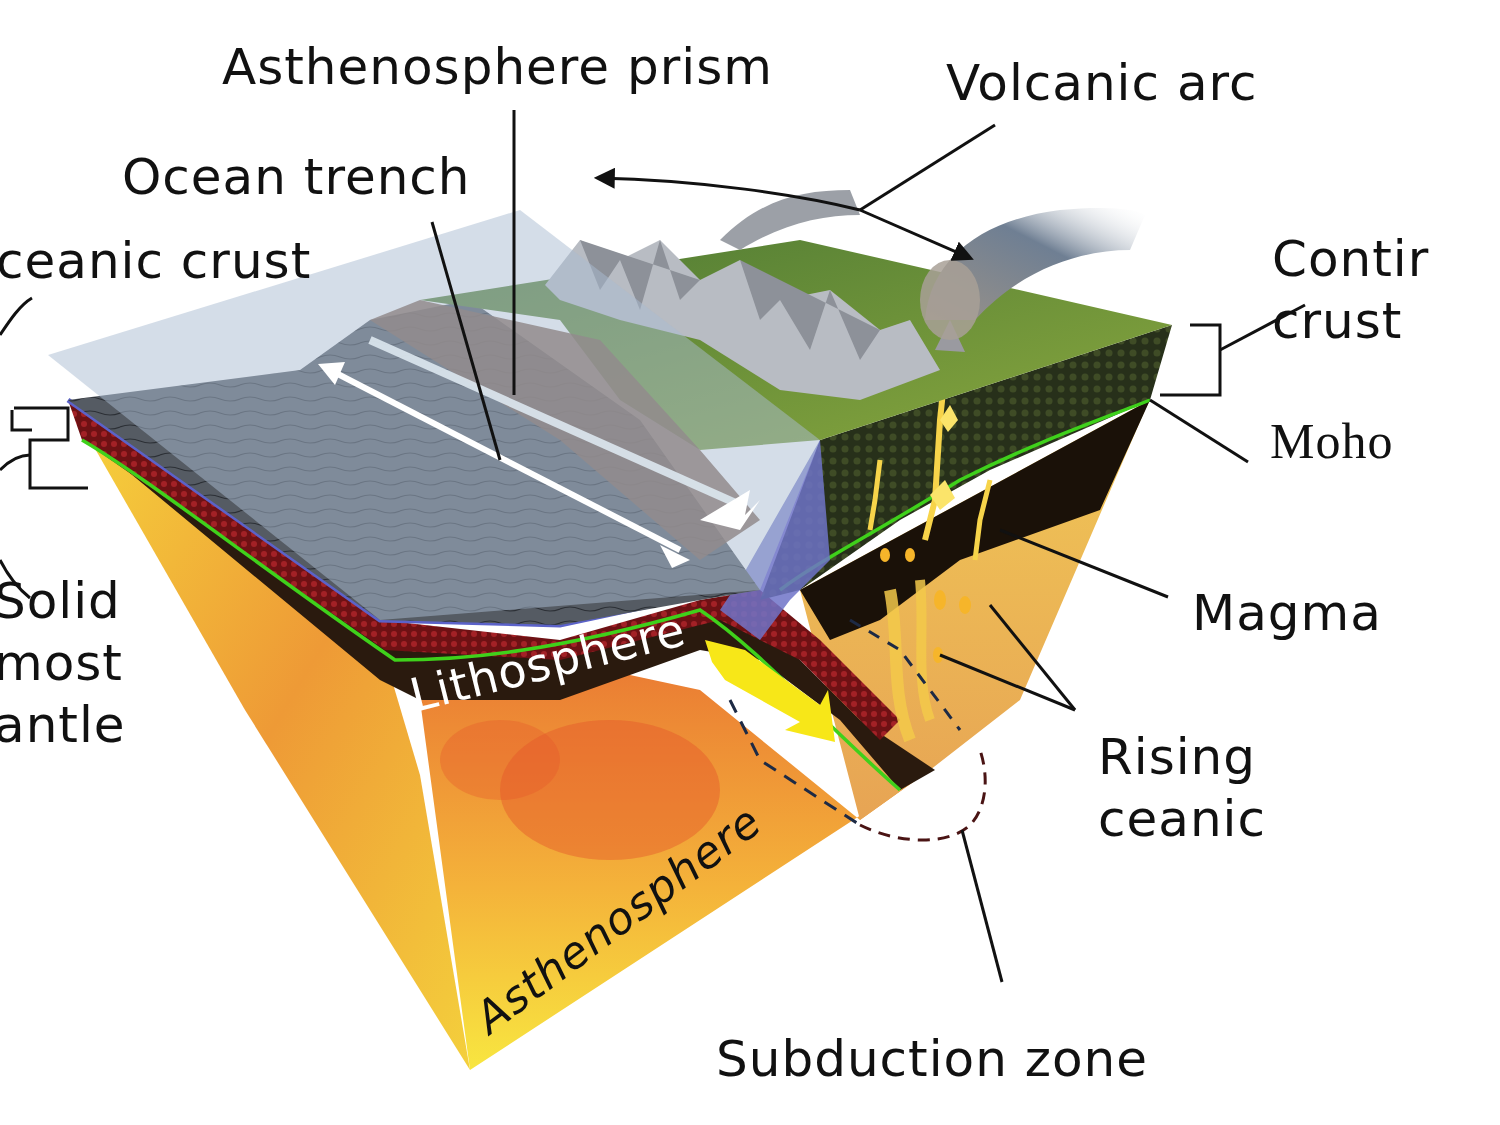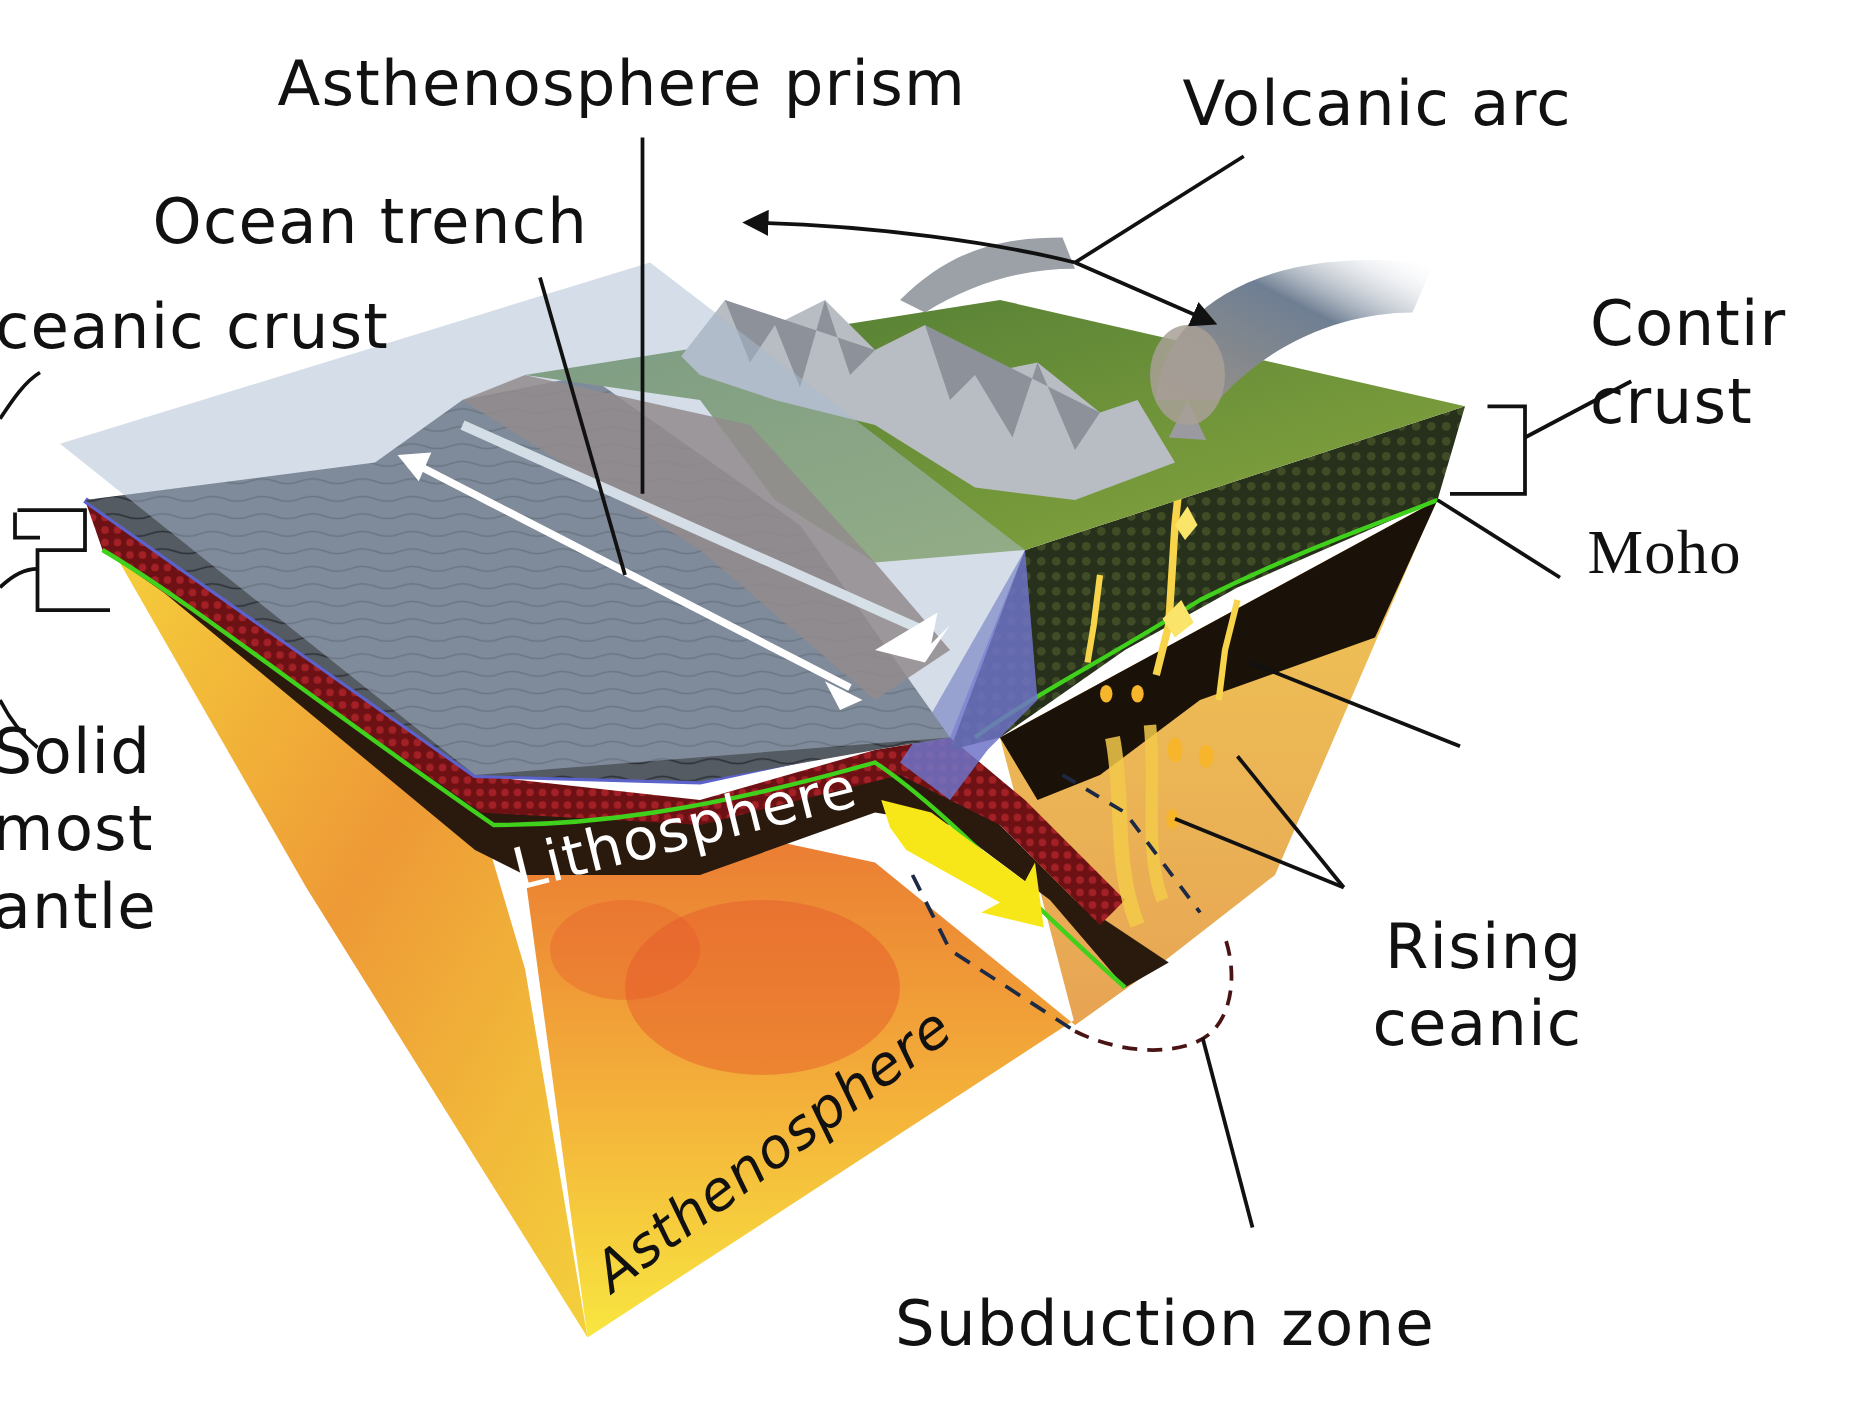--- a/index.html
+++ b/index.html
@@ -189,20 +189,21 @@
   <span>Moho</span>
 </div>
 
 <div class="label multi" style="left:-6px; top:570px;">
   <span>Solid</span>
   <span>most</span>
   <span>antle</span>
 </div>
 
 <div class="label multi" style="left:1192px; top:582px;">
-</div>
-
-<div class="label multi" style="left:1098px; top:726px;text-align:right;">
+  <span>Magma</span>
+</div>
+
+<div class="label multi" style="left:1098px; top:726px;">
   <span>Rising</span>
   <span>ceanic</span>
 </div>
 
 <div class="label" style="left:716px; top:996px;margin-top:32px;">Subduction zone</div>
 
 </body></html>

